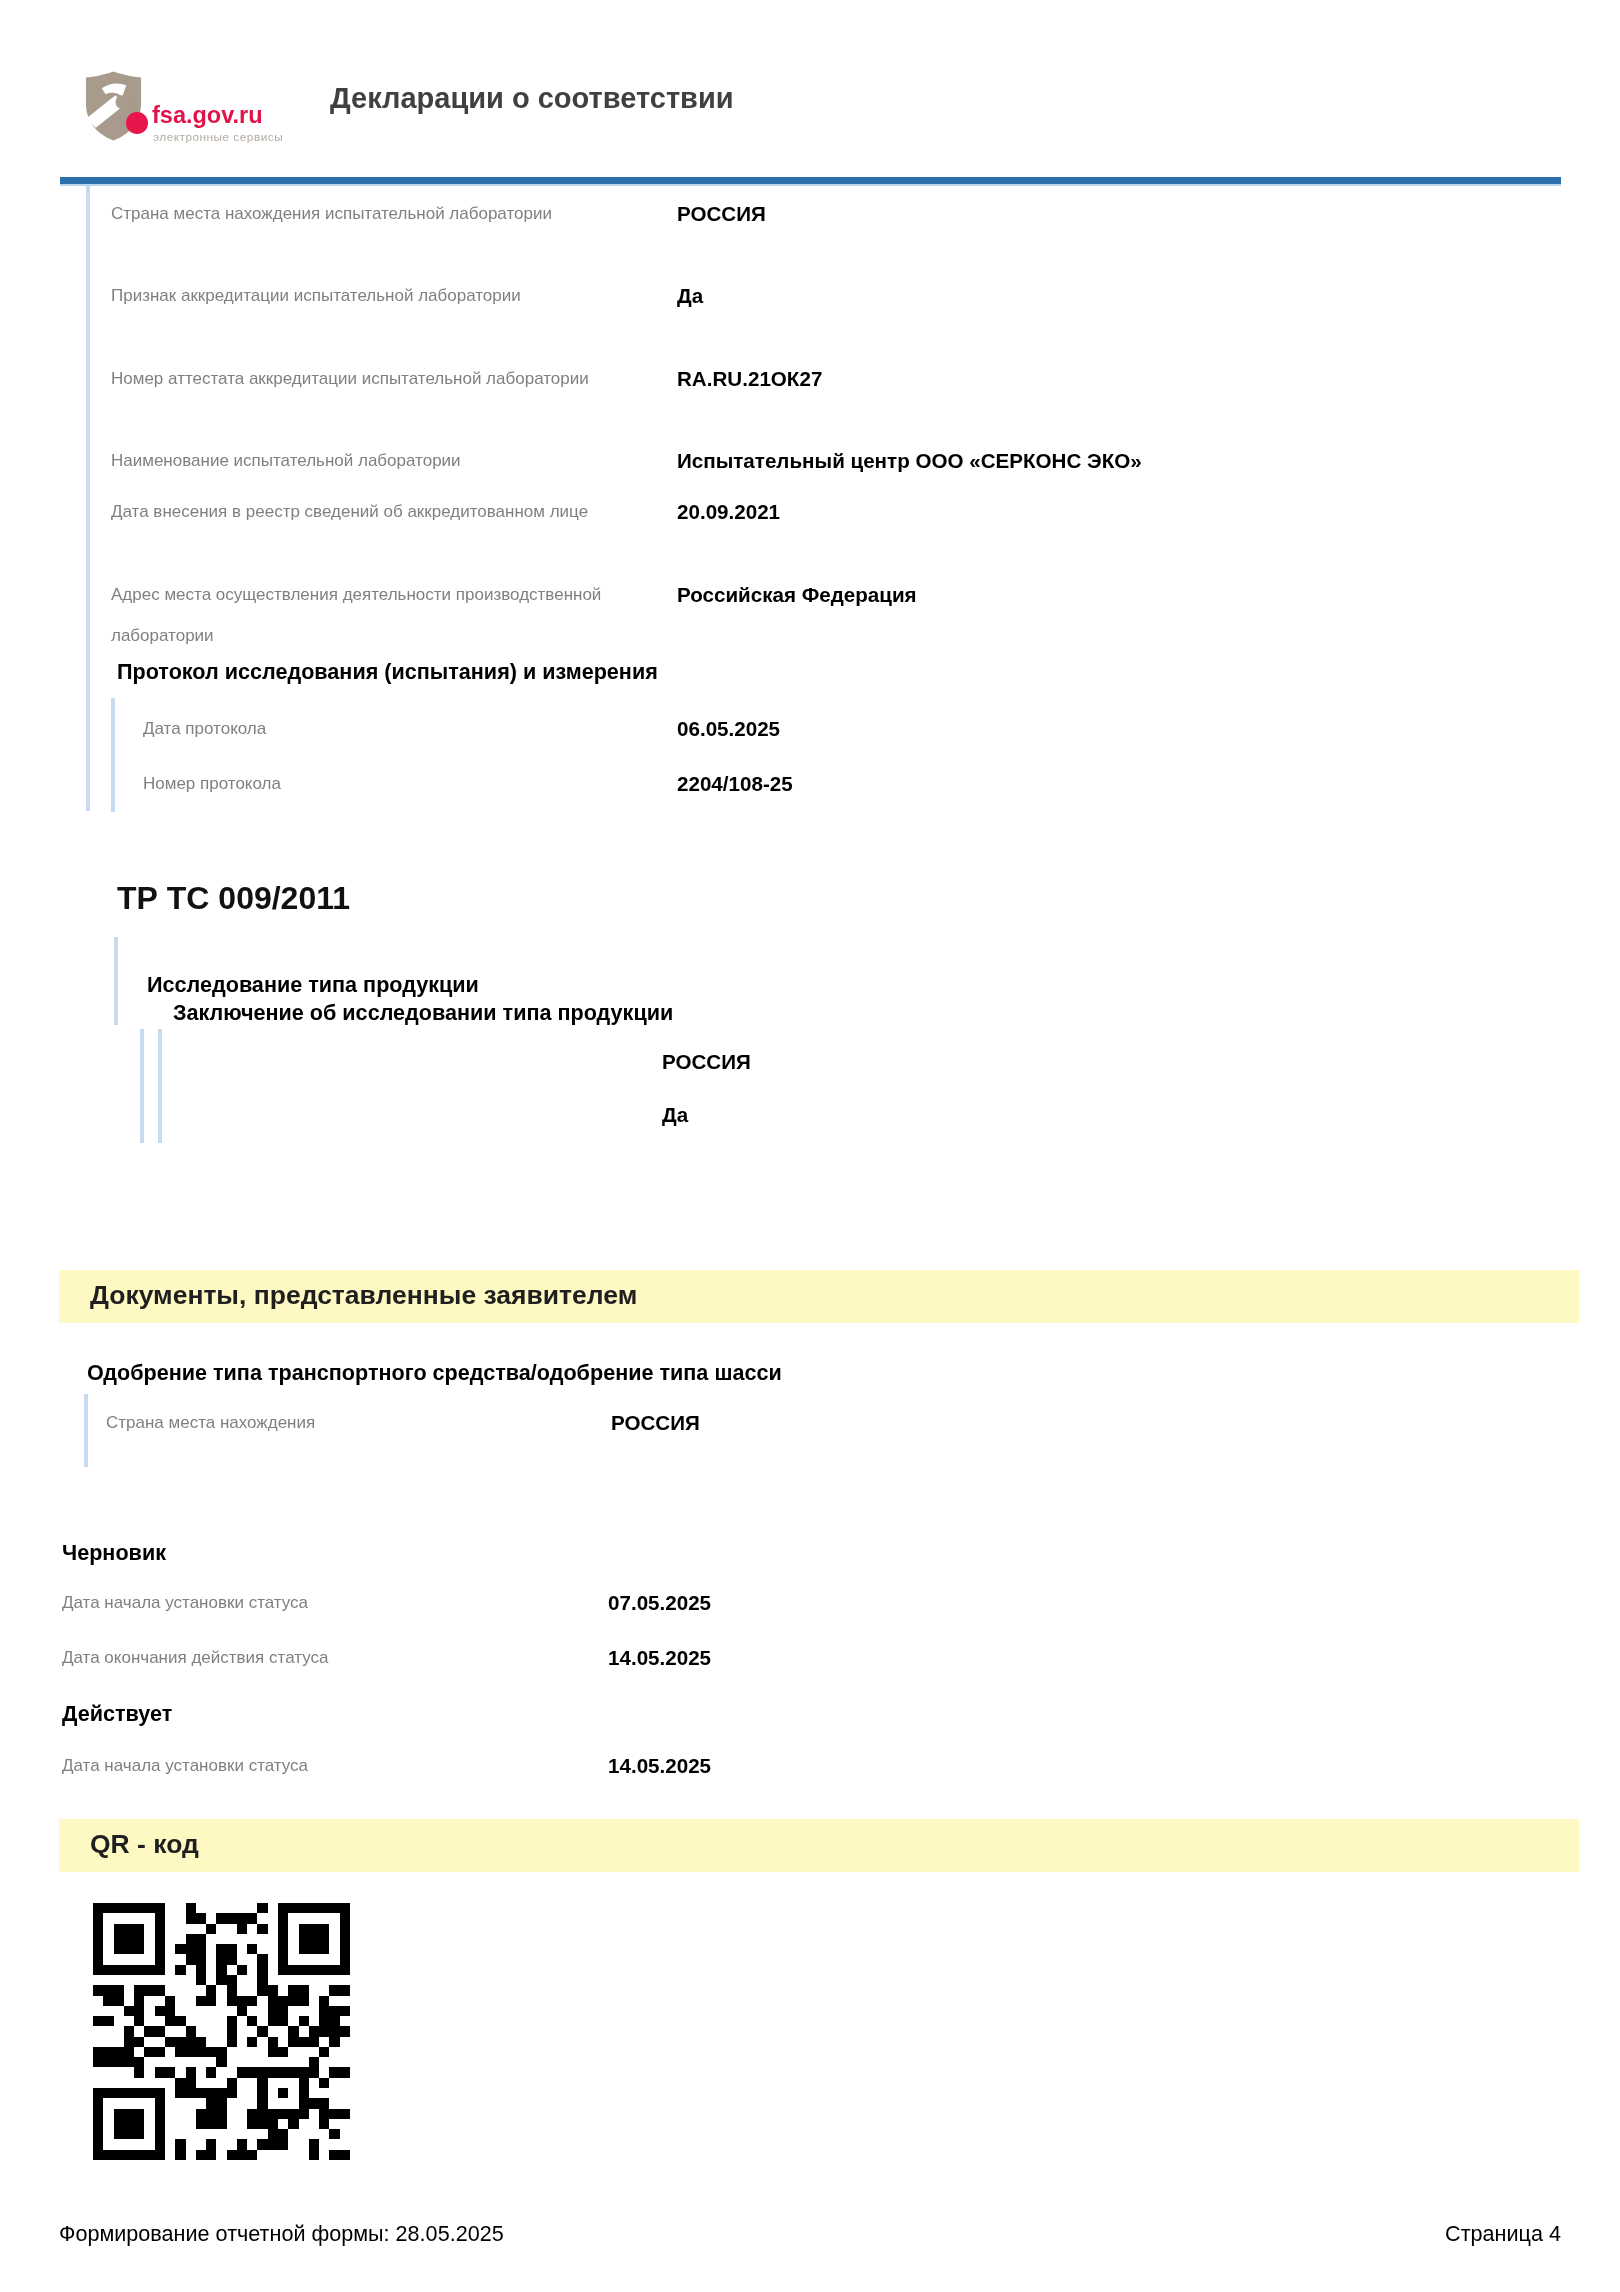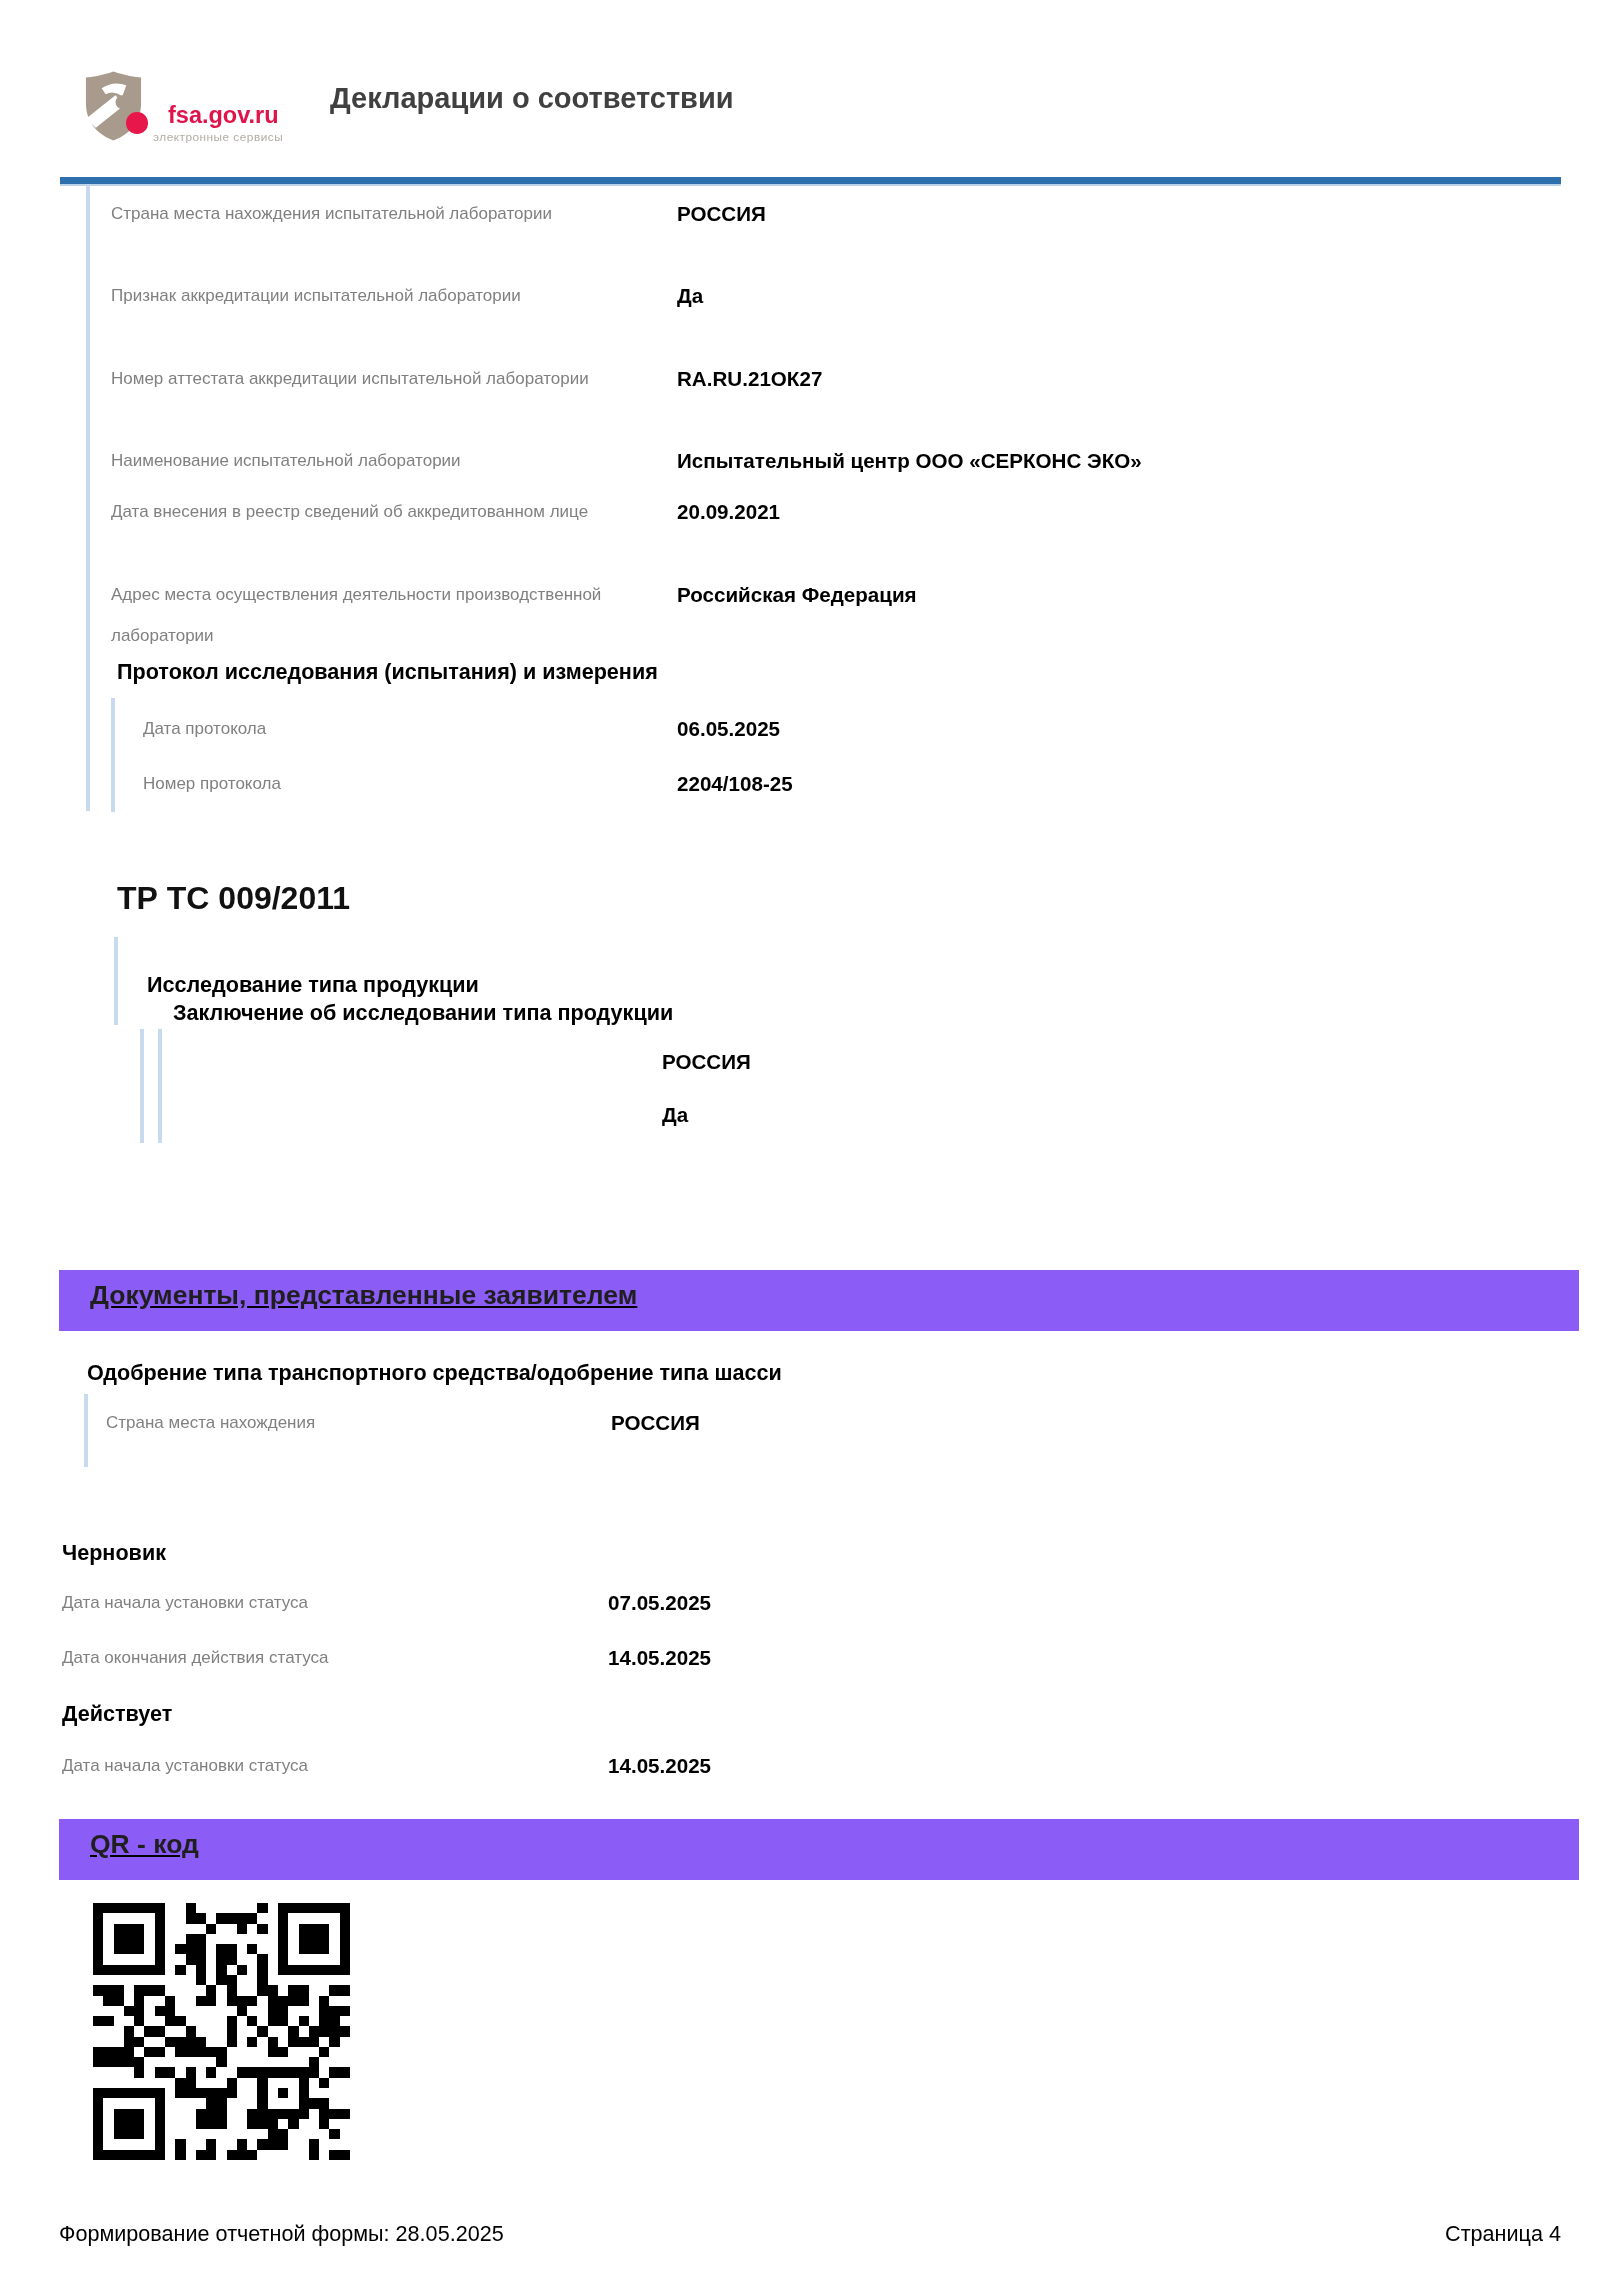--- a/index.html
+++ b/index.html
@@ -3,25 +3,25 @@
 <meta charset="utf-8">
 <style>
   html,body{margin:0;padding:0;background:#fff;}
   .page{position:relative;width:1620px;height:2293px;background:#fff;
         font-family:"Liberation Sans",sans-serif;color:#000;overflow:hidden;}
   .abs{position:absolute;}
   .lbl{position:absolute;color:#808080;font-size:17px;line-height:41px;width:554px;}
   .val{position:absolute;color:#000;font-size:20.6px;line-height:41px;font-weight:700;white-space:nowrap;}
   .bhead{position:absolute;font-size:21.6px;font-weight:700;color:#000;white-space:nowrap;}
   .vline{position:absolute;width:3.9px;background:#c7daee;}
-  .band{position:absolute;left:59px;width:1520px;height:61px;background:#8b5cf6;text-decoration:underline;}
+  .band{position:absolute;left:59px;width:1520px;height:53px;background:#fef9c3;}
   .band>div{padding:9.8px 0 0 31px;font-size:26.5px;font-weight:700;color:#1f1f1f;}
   .topbar{position:absolute;left:60px;top:177px;width:1501px;height:6.9px;background:#2e6fad;}
   .topbar-sub{position:absolute;left:60px;top:184px;width:1501px;height:2px;background:#bcd4ea;}
-  .brand{position:absolute;left:168px;top:102px;font-size:23.5px;font-weight:700;color:#e0134a;}
+  .brand{position:absolute;left:152px;top:102px;font-size:23.5px;font-weight:700;color:#e0134a;}
   .tagline{position:absolute;left:153px;top:130px;font-size:11.8px;color:#b3aca3;letter-spacing:0.5px;}
   .doc-title{position:absolute;left:330px;top:82px;font-size:29px;font-weight:700;color:#404040;}
   .trts-head{position:absolute;left:117px;top:880px;font-size:32px;font-weight:700;color:#111;}
   .red-dot{position:absolute;left:126px;top:112px;width:21.6px;height:21.6px;border-radius:50%;background:#e8174b;}
   .footer{position:absolute;top:2221px;font-size:21.6px;color:#000;}
   [data-name="qr-code"]{position:absolute;left:93px;top:1903px;width:257px;height:257px;
         display:grid;grid-template-columns:repeat(25,1fr);grid-template-rows:repeat(25,1fr);background:#fff;}
   .qd{background:#000;}
 </style>
 </head>

